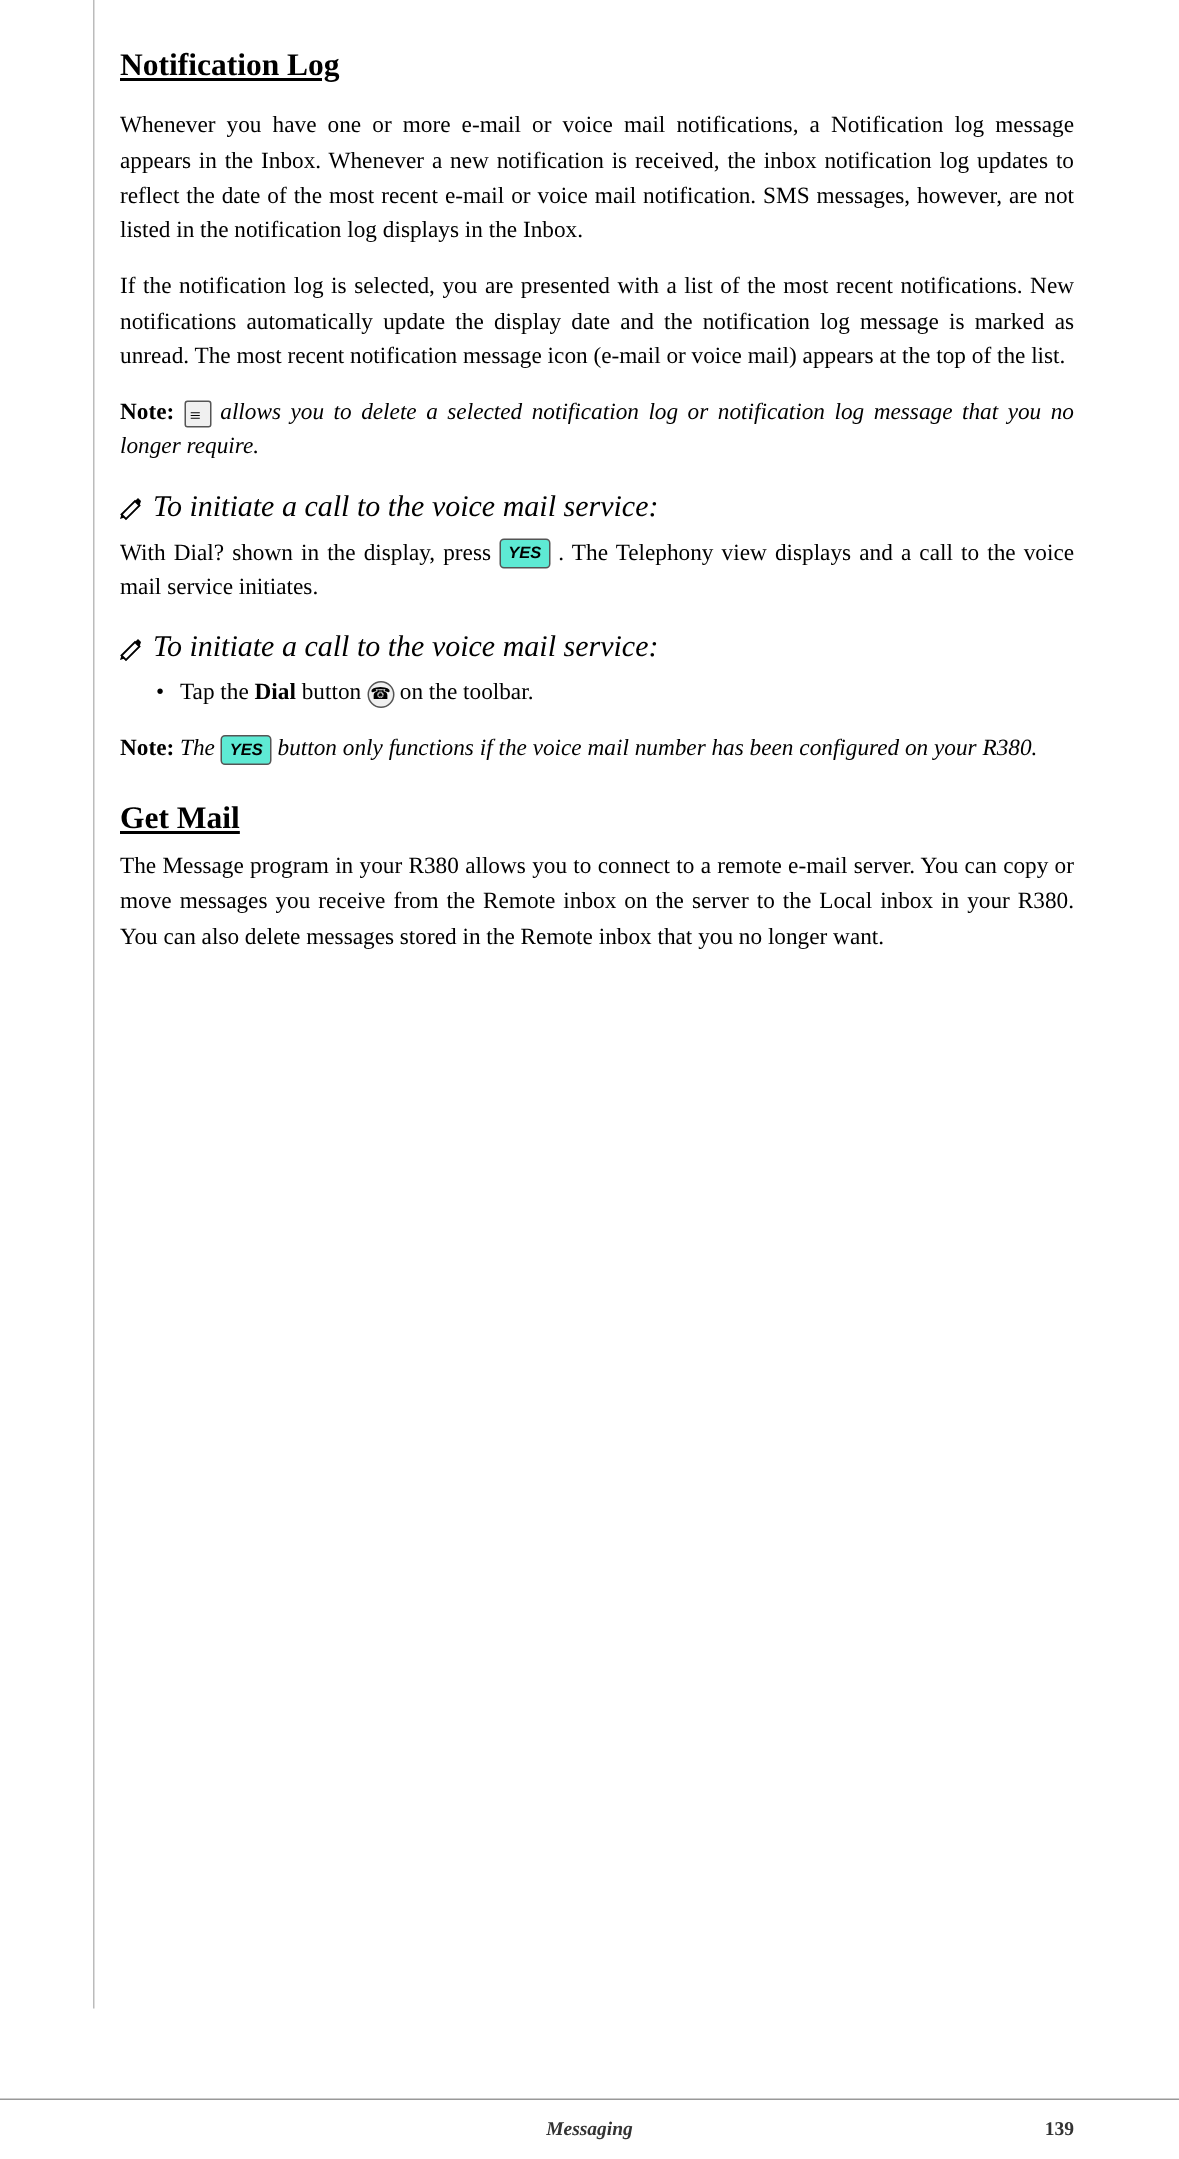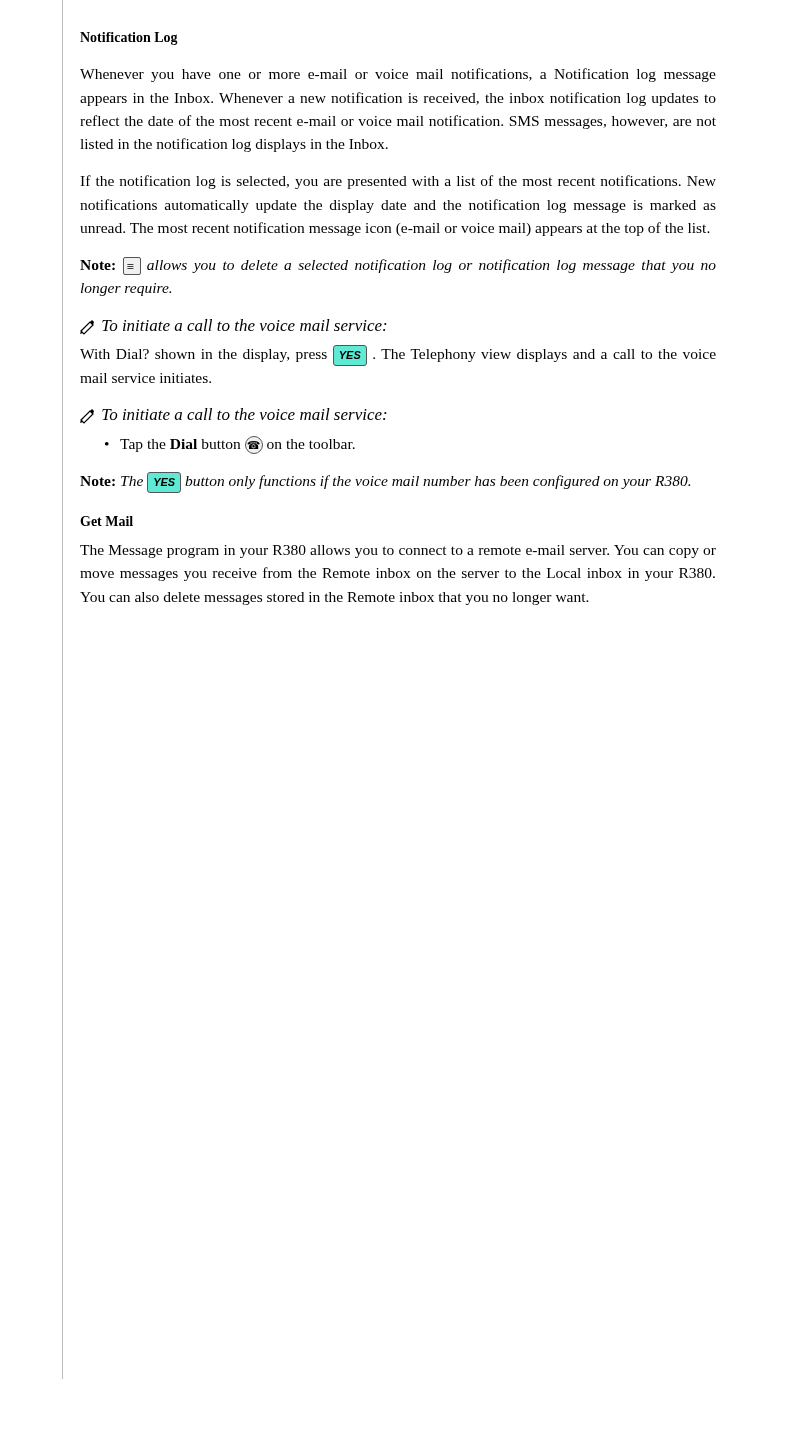--- a/index.html
+++ b/index.html
@@ -26,22 +26,23 @@
       flex-direction: column;
     }
 
     .content-area {
       padding: 28px 70px 60px 80px;
       flex: 1;
     }
 
     .section-heading {
       font-weight: bold;
-      font-size: 14px;
+      font-size: 21px;
       margin-bottom: 6px;
+      text-decoration: underline;
     }
 
     .body-text {
       font-size: 15.5px;
       line-height: 1.5;
       margin-bottom: 14px;
       text-align: justify;
     }
 
     .note-block {
@@ -60,21 +61,21 @@
     }
 
     .italic-link {
       font-style: italic;
       color: #000;
     }
 
     .procedure-heading {
       margin-bottom: 4px;
       margin-top: 8px;
-      font-size: 17px;
+      font-size: 20px;
       font-family: Liberation Serif, serif;
     }
 
     .bullet-list {
       margin: 4px 0 14px 0;
       padding-left: 24px;
       list-style: none;
     }
 
     .bullet-list li {
@@ -248,13 +249,18 @@
         <span class="italic-text"> button only functions if the voice mail number has been configured on your R380.</span>
       </div>
 
       <div class="section-heading" style="margin-top: 19px; margin-bottom: 6px;">Get Mail</div>
 
       <p class="body-text">The Message program in your R380 allows you to connect to a remote e-mail server. You can copy or move messages you receive from the Remote inbox on the server to the Local inbox in your R380. You can also delete messages stored in the Remote inbox that you no longer want.</p>
 
     </div>
   </div>
 
+  <div class="footer-area">
+    <div class="footer-left"></div>
+    <div class="footer-center">Messaging</div>
+    <div class="footer-right">139</div>
+  </div>
 </div>
 
 </body></html>

